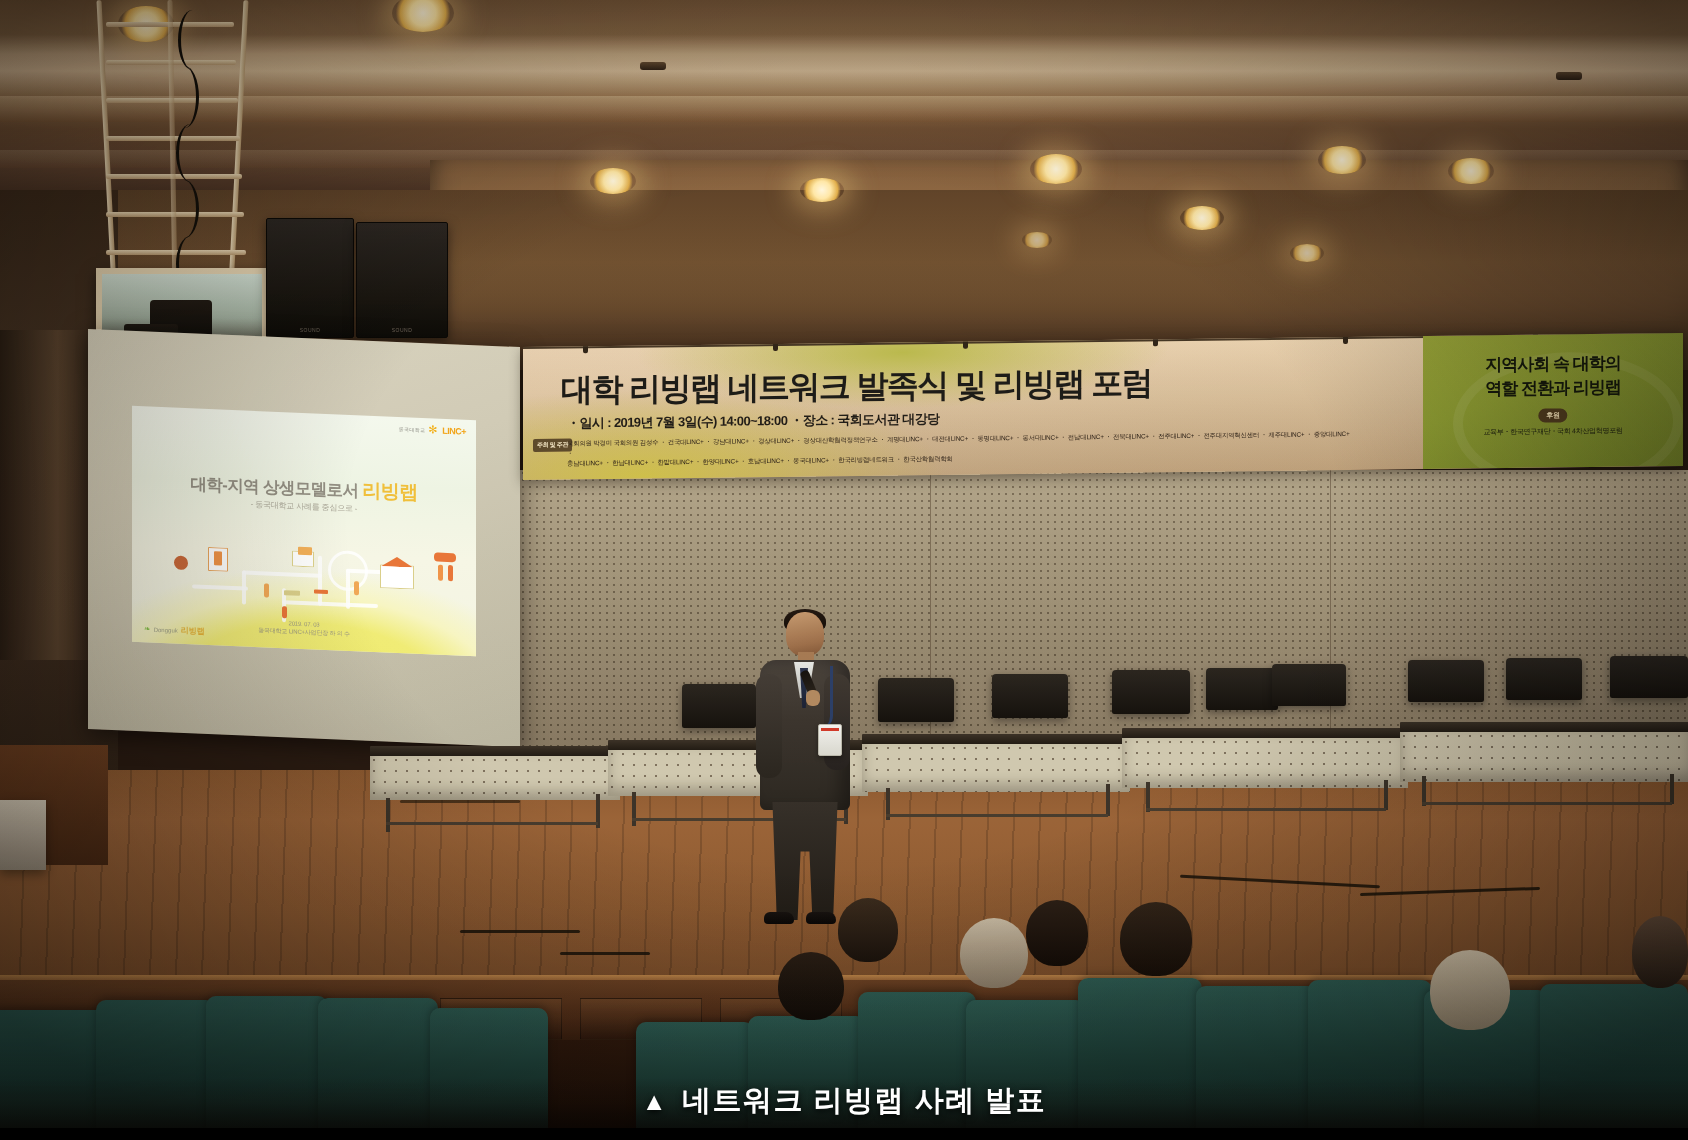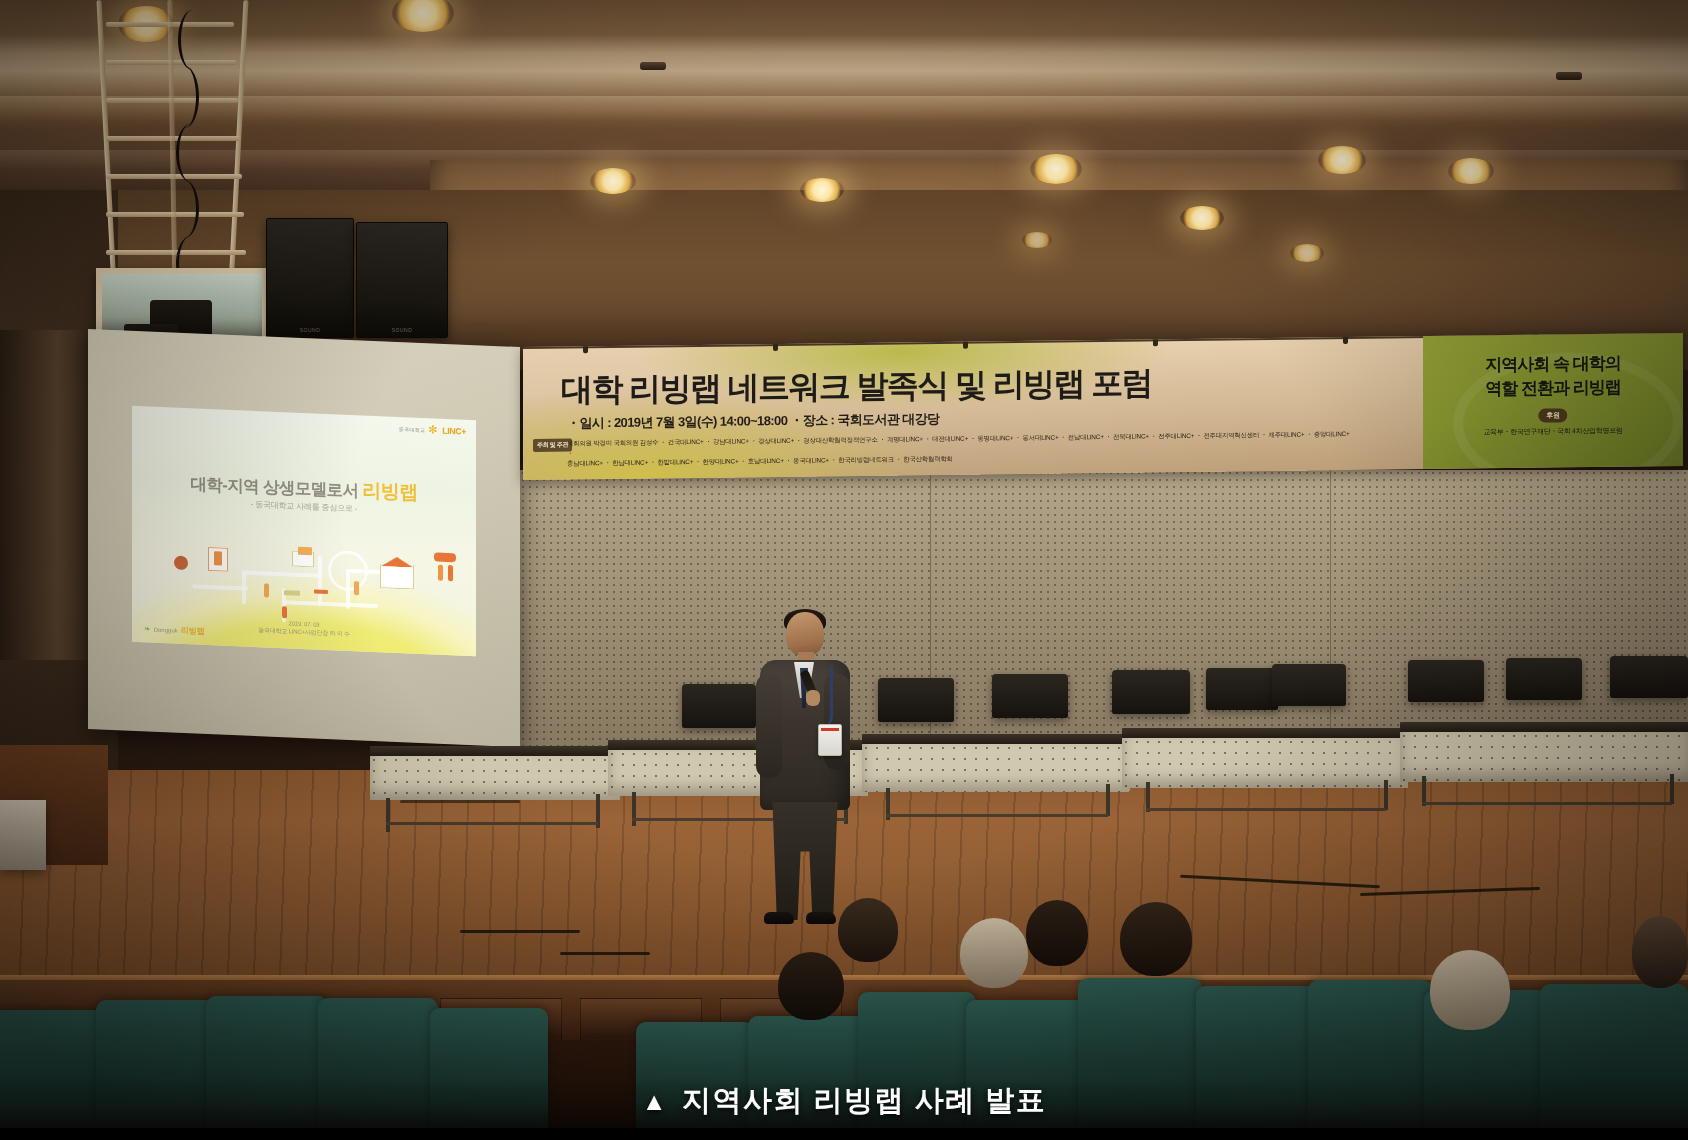--- a/index.html
+++ b/index.html
@@ -659,18 +659,18 @@
   <div class="head" style="left:1430px;top:950px;width:80px;height:80px;background:linear-gradient(180deg,#d9cdb6,#9b8f77);"></div>
   <div class="head" style="left:778px;top:952px;width:66px;height:68px;background:linear-gradient(180deg,#2a1f15,#120c07);"></div>
   <div class="head" style="left:1632px;top:916px;width:56px;height:72px;background:linear-gradient(180deg,#6a5340,#2c2016);"></div>
 
   <div class="vignette"></div>
   <div class="warm-cast"></div>
 
   <div class="caption-bar">
     <div class="caption-text">
       <span class="caption-tri">▲</span>
-      <span>지역사회 리빙랩 사례 발표</span>
+      <span>네트워크 리빙랩 사례 발표</span>
     </div>
   </div>
   <div class="black-bottom"></div>
 
 </div>
 
 </body></html>

